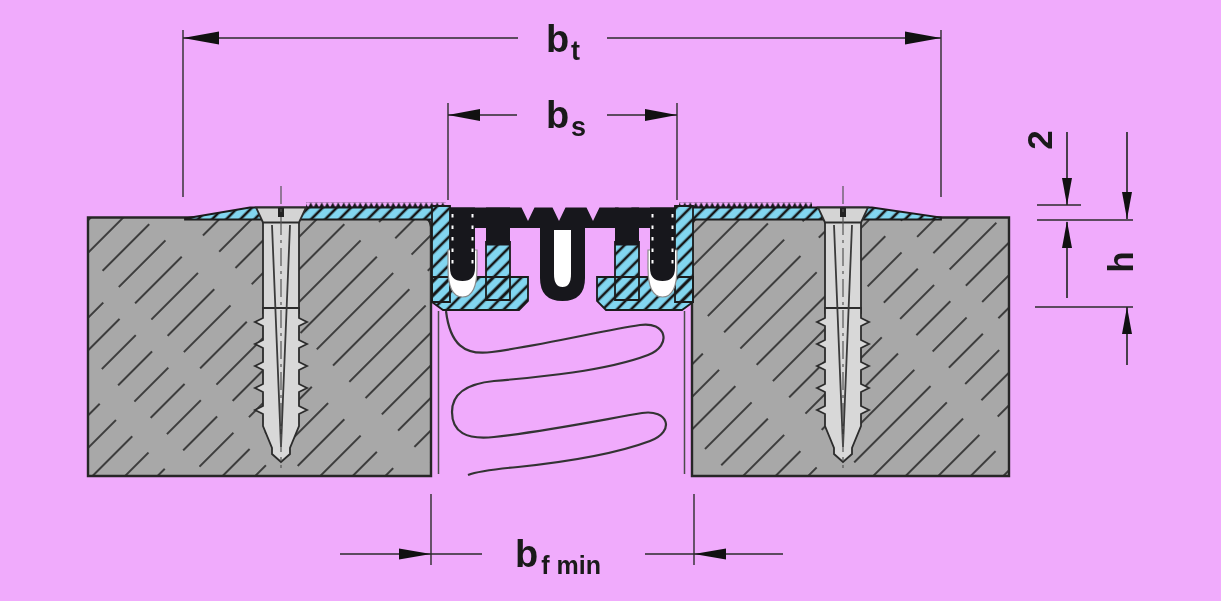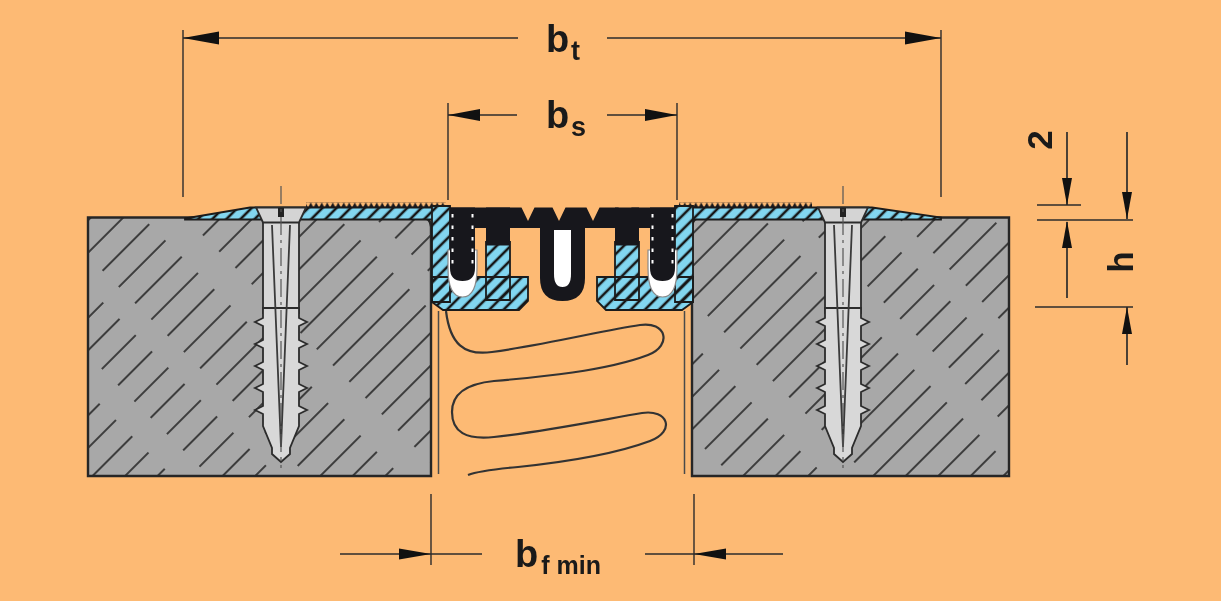--- a/index.html
+++ b/index.html
@@ -1,16 +1,16 @@
 <!DOCTYPE html>
 <html><head>
 <meta charset="utf-8">
 <style>
   html,body{margin:0;padding:0;background:#ffffff;}
-  .stage{position:relative;width:1221px;height:601px;margin:0 auto;background:#fdba74;overflow:hidden;}
+  .stage{position:relative;width:1221px;height:601px;margin:0 auto;background:#f0abfc;overflow:hidden;}
   svg{display:block;}
   .dim-text{font-family:"Liberation Sans","DejaVu Sans",sans-serif;font-weight:bold;font-size:38px;fill:#1a1a1a;}
   .dim-sub{font-size:27px;}
   .dim-sub-sm{font-size:25px;}
   .dim-rot{font-family:"Liberation Sans","DejaVu Sans",sans-serif;font-weight:bold;font-size:35px;fill:#1a1a1a;}
   .dimline{stroke:#2b2b2b;stroke-width:1.7;fill:none;}
   .extline{stroke:#2b2b2b;stroke-width:1.4;fill:none;}
   .arrow{fill:#111;stroke:none;}
   .outline{fill:none;stroke:#1b1b1b;stroke-width:1.8;}
   .heavy-outline{fill:none;stroke:#262626;stroke-width:2.4;}

